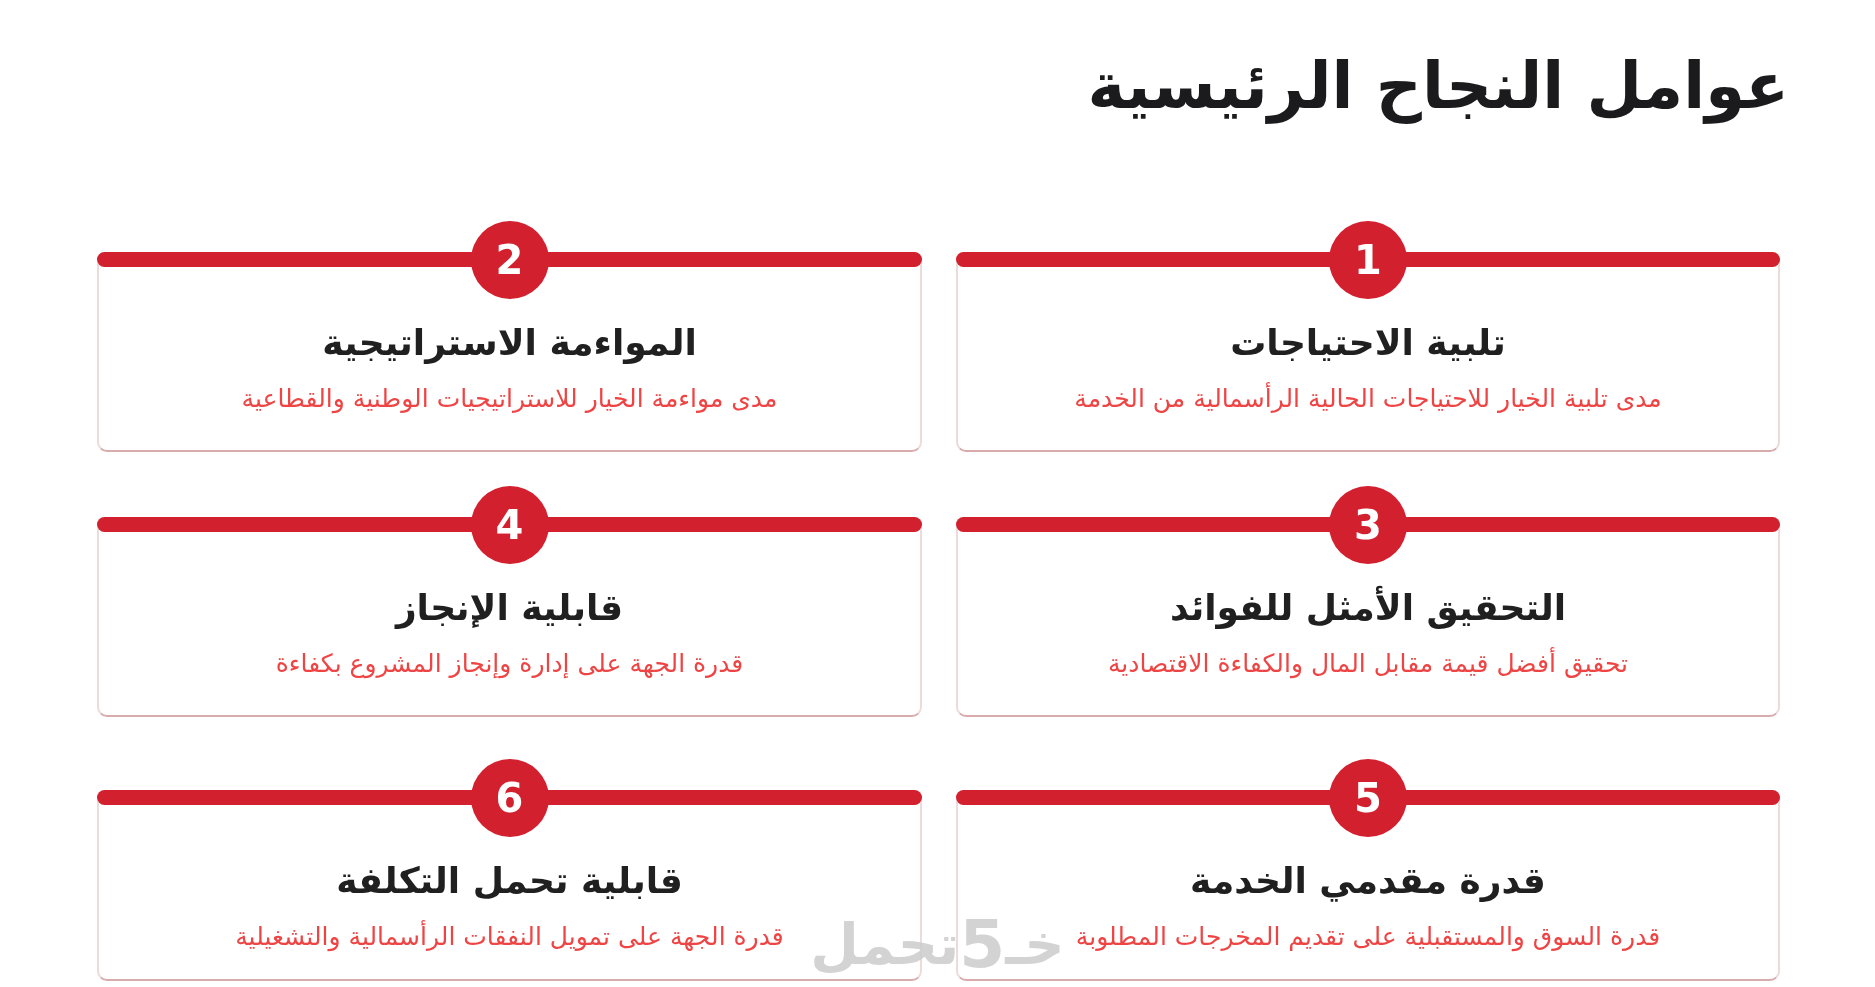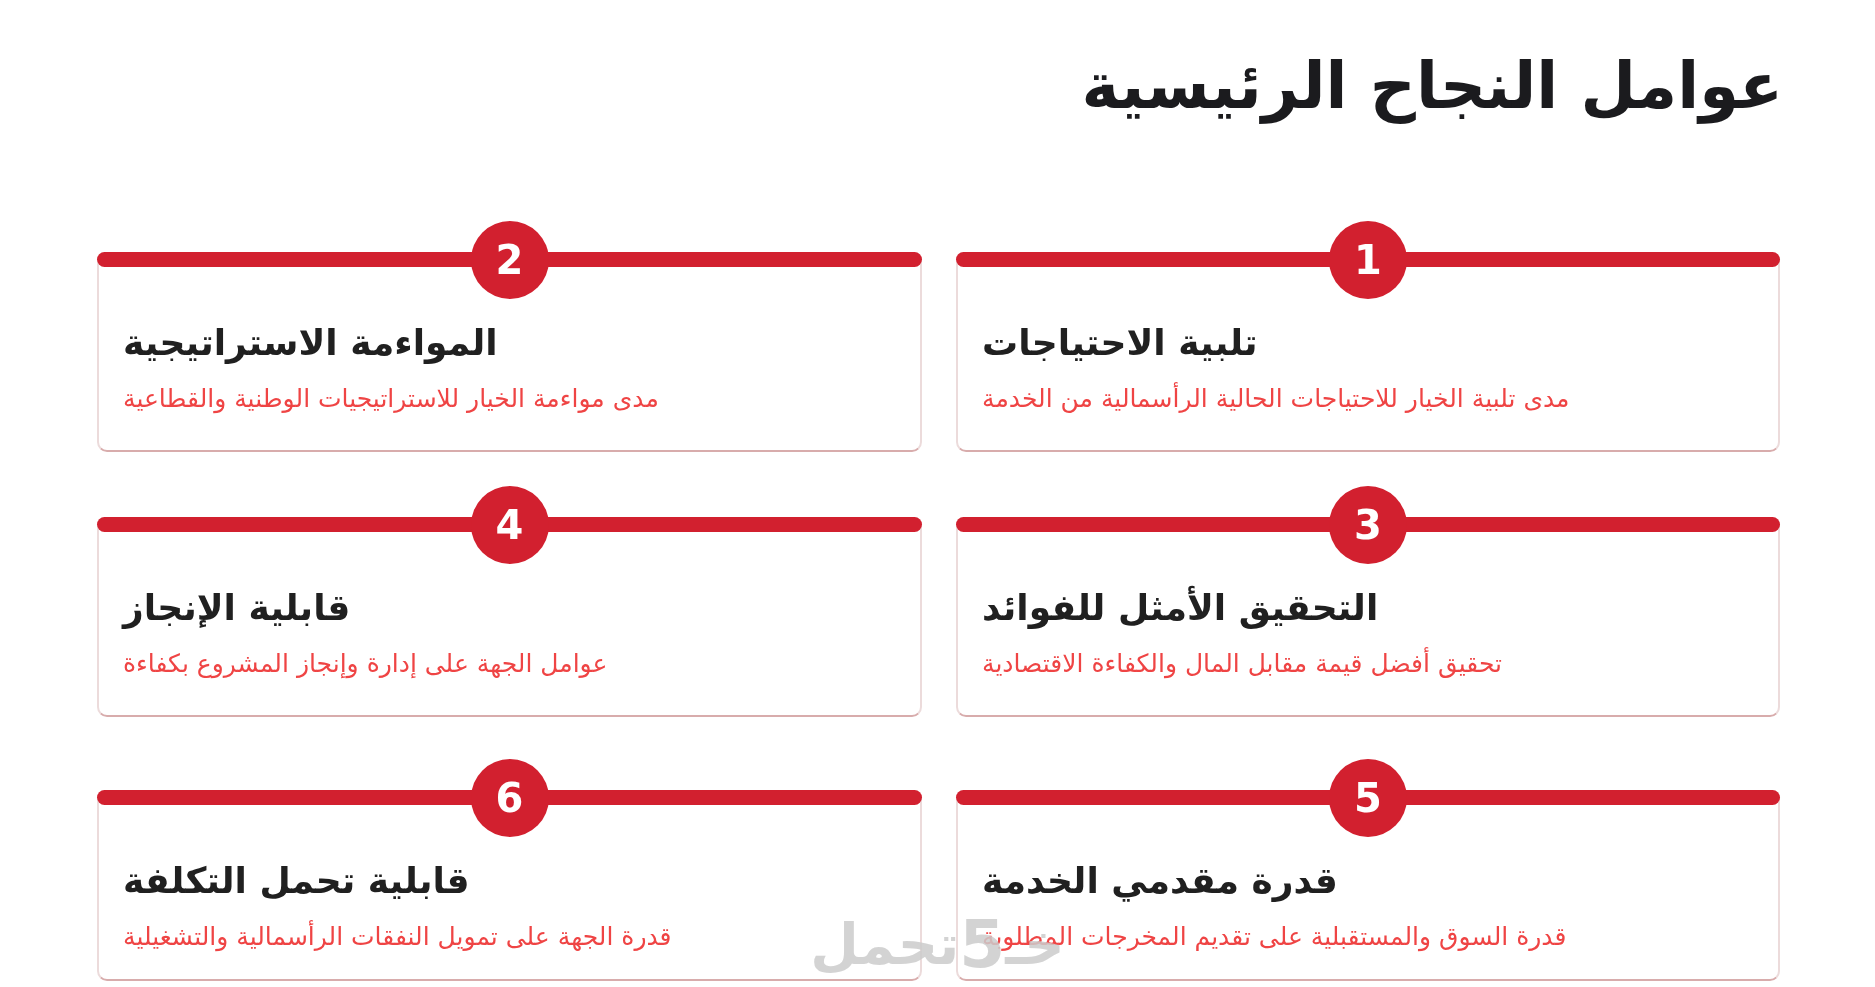--- a/index.html
+++ b/index.html
@@ -7,21 +7,21 @@
     body {
       width: 1875px; height: 987px;
       background: #ffffff;
       font-family: "DejaVu Sans", "Liberation Sans", sans-serif;
       position: relative;
       overflow: hidden;
     }
 
     .page-title {
       position: absolute;
-      top: 38px; right: 92px;
+      top: 38px; right: 86px;
       margin: 0;
       font-size: 64px;
       font-weight: 700;
       color: #1b1b1e;
       direction: rtl;
       line-height: 1.5;
       white-space: nowrap;
     }
 
     .card {
@@ -54,21 +54,21 @@
       border-radius: 50%;
       background: #D2202F;
       color: #ffffff;
       display: flex; align-items: center; justify-content: center;
       font-size: 40px; font-weight: 700;
       z-index: 2;
     }
 
     .content {
       direction: rtl;
-      text-align: left;
+      text-align: center;
       padding: 66px 24px 0;
     }
     .ctitle {
       margin: 0;
       font-size: 36px;
       font-weight: 700;
       color: #202020;
       line-height: 1.25;
     }
     .cdesc {
@@ -131,21 +131,21 @@
   </div>
 </section>
 
 <section class="card c4">
   <div class="bar"></div>
   <div class="badge">
     <span>4</span>
   </div>
   <div class="content">
     <h2 class="ctitle">قابلية الإنجاز</h2>
-    <p class="cdesc">عوامل الجهة على إدارة وإنجاز المشروع بكفاءة</p>
+    <p class="cdesc">قدرة الجهة على إدارة وإنجاز المشروع بكفاءة</p>
   </div>
 </section>
 
 <section class="card c5">
   <div class="bar"></div>
   <div class="badge">
     <span>5</span>
   </div>
   <div class="content">
     <h2 class="ctitle">قدرة مقدمي الخدمة</h2>

